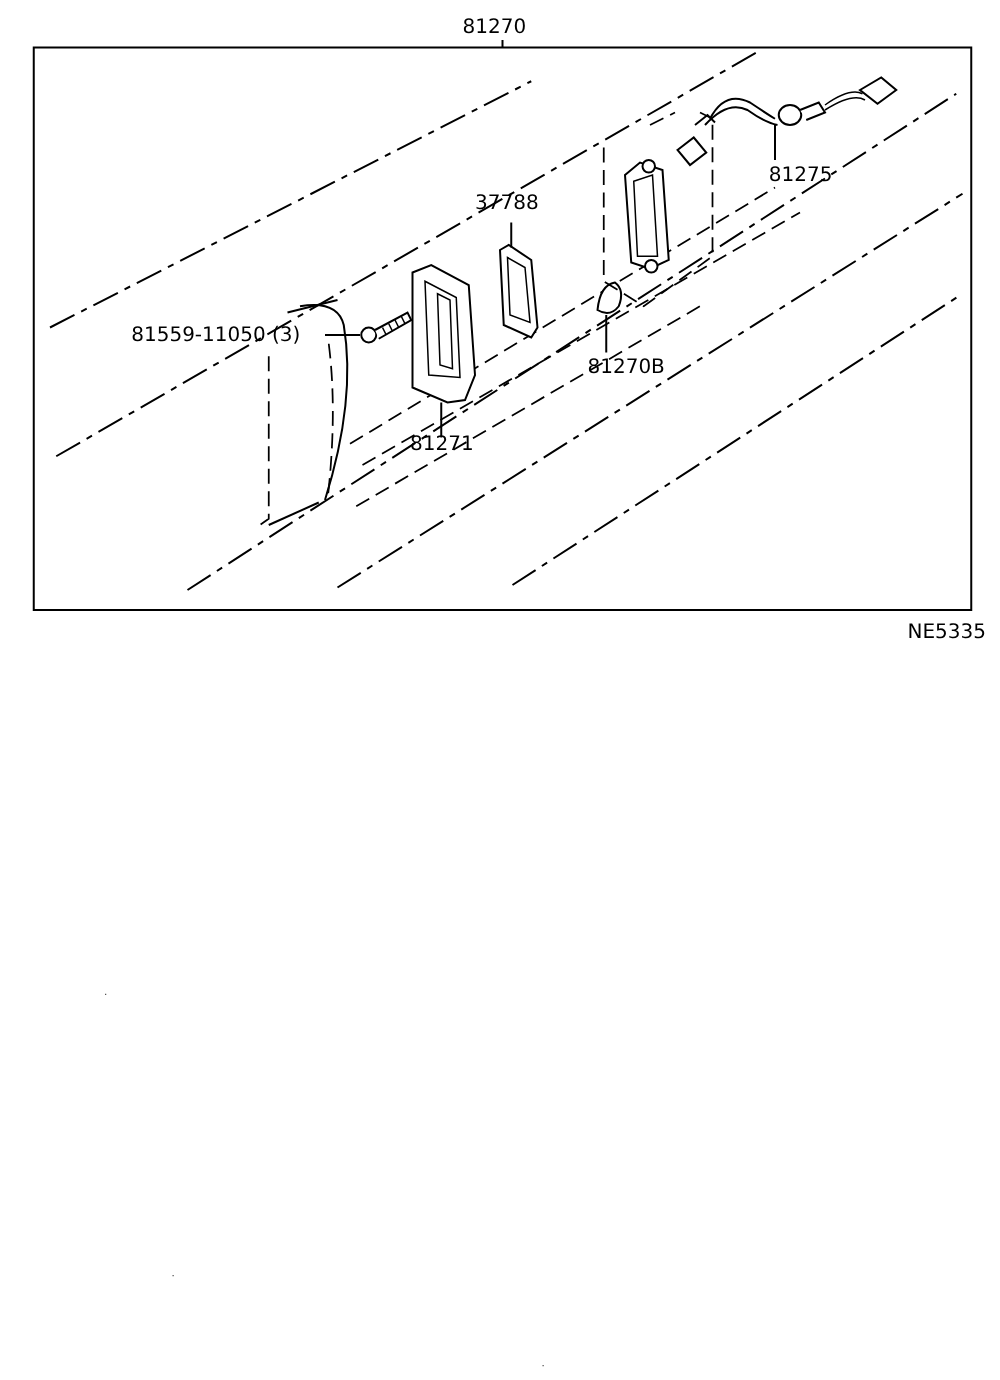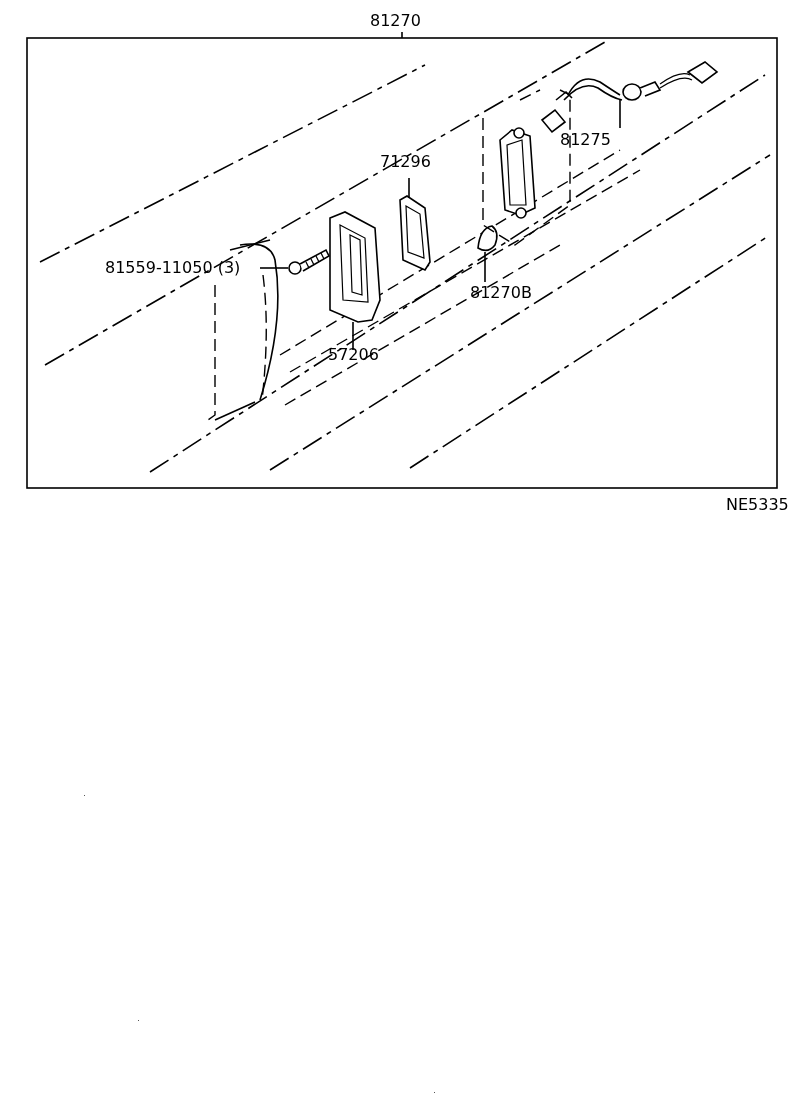--- a/index.html
+++ b/index.html
@@ -89,23 +89,23 @@
       <ellipse cx="632" cy="92" rx="9" ry="8" class="fillw"></ellipse>
       <path d="M 640 88 L 655 82 L 660 90 L 645 96" class="fillw"></path>
       <path d="M 660 84 Q 680 70 690 75" class="thin"></path>
       <path d="M 660 88 Q 682 74 692 80" class="thin"></path>
       <path d="M 688 72 L 705 62 L 717 72 L 702 83 Z" class="fillw"></path>
       <line x1="620" y1="100" x2="620" y2="128" class="solid"></line>
     </g>
   </svg>
 
   <div class="lbl" style="left:370px; top:12px;">81270</div>
-  <div class="lbl" style="left:380px; top:153px;">71296</div>
-  <div class="lbl" style="left:560px; top:131px;">81275</div>
+  <div class="lbl" style="left:380px; top:153px;">37788</div>
+  <div class="lbl" style="left:615px; top:131px;">81275</div>
   <div class="lbl" style="left:105px; top:259px;">81559-11050 (3)</div>
   <div class="lbl" style="left:456px; top:284px;margin-left:14px;">81270B</div>
-  <div class="lbl" style="left:328px; top:346px;">57206</div>
+  <div class="lbl" style="left:328px; top:346px;">81271</div>
   <div class="lbl" style="left:726px; top:496px;">NE5335</div>
 
   <div class="speck" style="left:84px; top:795px;"></div>
   <div class="speck" style="left:138px; top:1020px;"></div>
   <div class="speck" style="left:434px; top:1092px;"></div>
 </div>
 
 </body></html>

